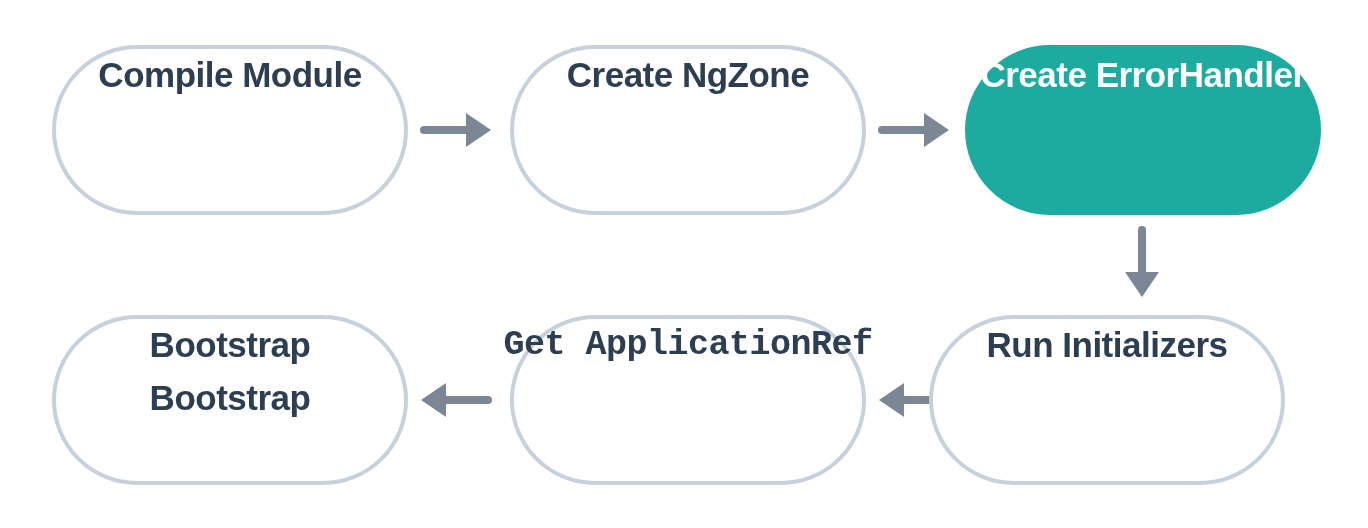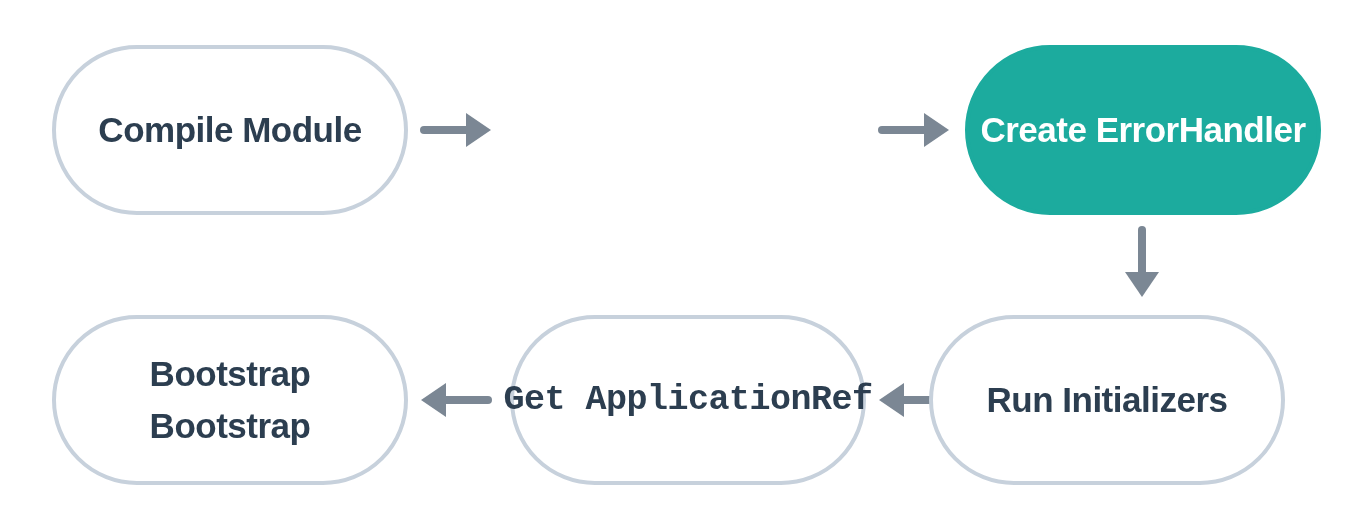--- a/index.html
+++ b/index.html
@@ -25,21 +25,21 @@
     height: 528px;
   }
   .node {
     position: absolute;
     width: 356px;
     height: 170px;
     background: var(--color-node-fill);
     border: 4px solid var(--color-node-border);
     border-radius: 999px;
     display: flex;
-    align-items: center;
+    align-items: flex-start;
     justify-content: center;
     text-align: center;
     color: var(--color-node-text);
     font-size: 35px;
     font-weight: 700;
     letter-spacing: -0.5px;
     line-height: 1.5;
   }
   .node .label { white-space: nowrap; }
   .node.wrap .label { white-space: normal; max-width: 230px; }
@@ -74,20 +74,23 @@
     <span class="label">Compile Module</span>
   </div>
 
   <div class="arrow arrow-a">
     <svg width="72" height="36" viewBox="0 0 72 36" fill="currentColor" xmlns="http://www.w3.org/2000/svg">
       <rect x="0" y="14" width="50" height="8" rx="4"></rect>
       <polygon points="46,1 71,18 46,35"></polygon>
     </svg>
   </div>
 
+  <div class="node n2">
+    <span class="label">Create NgZone</span>
+  </div>
 
   <div class="arrow arrow-b">
     <svg width="72" height="36" viewBox="0 0 72 36" fill="currentColor" xmlns="http://www.w3.org/2000/svg">
       <rect x="0" y="14" width="50" height="8" rx="4"></rect>
       <polygon points="46,1 71,18 46,35"></polygon>
     </svg>
   </div>
 
   <div class="node n3 highlight">
     <span class="label">Create ErrorHandler</span>

